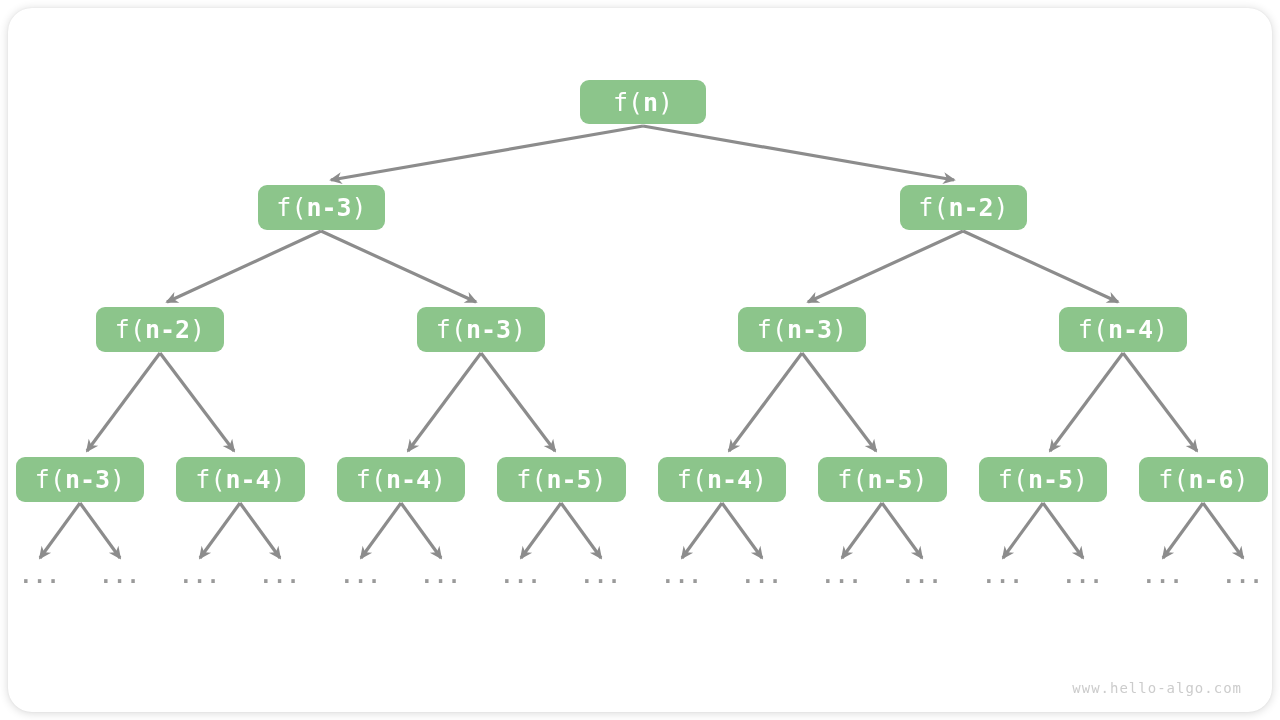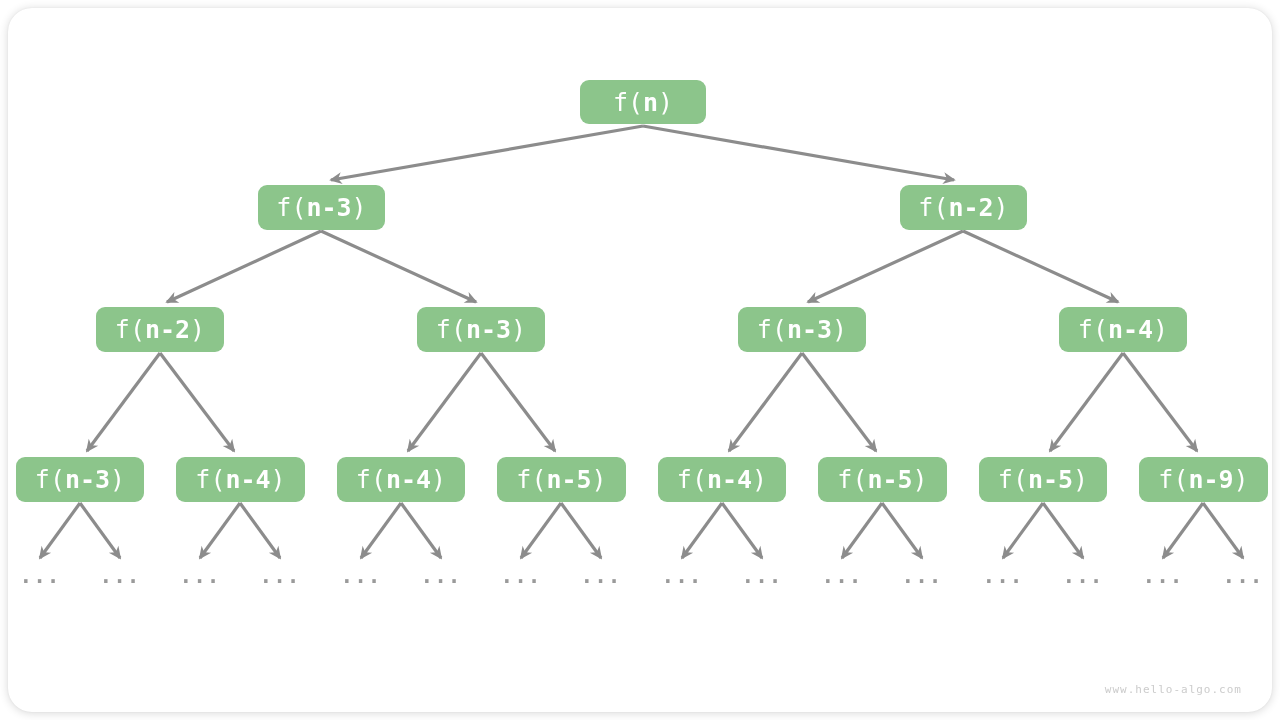--- a/index.html
+++ b/index.html
@@ -14,21 +14,21 @@
   svg.edges{position:absolute;left:0;top:0;width:1280px;height:720px;}
   .edge{stroke:var(--arrow);stroke-width:3.2;fill:none;}
   .ah{fill:var(--arrow);}
   .node{position:absolute;display:flex;align-items:center;justify-content:center;
         background:var(--node-fill);color:var(--node-text);border-radius:9px;
         font-size:25px;line-height:1;white-space:nowrap;}
   .node b{font-weight:bold;}
   .node span{font-weight:normal;}
   .dots{position:absolute;top:564px;transform:translateX(-50%);
         font-weight:bold;font-size:21px;letter-spacing:1px;color:var(--dots);}
-  .wm{position:absolute;right:38px;bottom:24px;font-size:11px;letter-spacing:1px;
+  .wm{position:absolute;right:38px;bottom:24px;font-size:14px;letter-spacing:1px;
       color:var(--watermark);}
 </style>
 </head>
 <body>
 
 <div class="stage">
   <div class="card"></div>
 
   <svg class="edges" viewBox="0 0 1280 720">
     <defs>
@@ -140,21 +140,21 @@
       <b>n-5</b>
       <span>)</span>
     </div>
   <div class="node" style="left:979px;top:457px;width:128px;height:45px">
       <span>f(</span>
       <b>n-5</b>
       <span>)</span>
     </div>
   <div class="node" style="left:1139px;top:457px;width:129px;height:45px">
       <span>f(</span>
-      <b>n-9</b>
+      <b>n-6</b>
       <span>)</span>
     </div>
 
   <div class="dots" style="left:40px">...</div>
   <div class="dots" style="left:120px">...</div>
   <div class="dots" style="left:200px">...</div>
   <div class="dots" style="left:280px">...</div>
   <div class="dots" style="left:361px">...</div>
   <div class="dots" style="left:441px">...</div>
   <div class="dots" style="left:521px">...</div>

